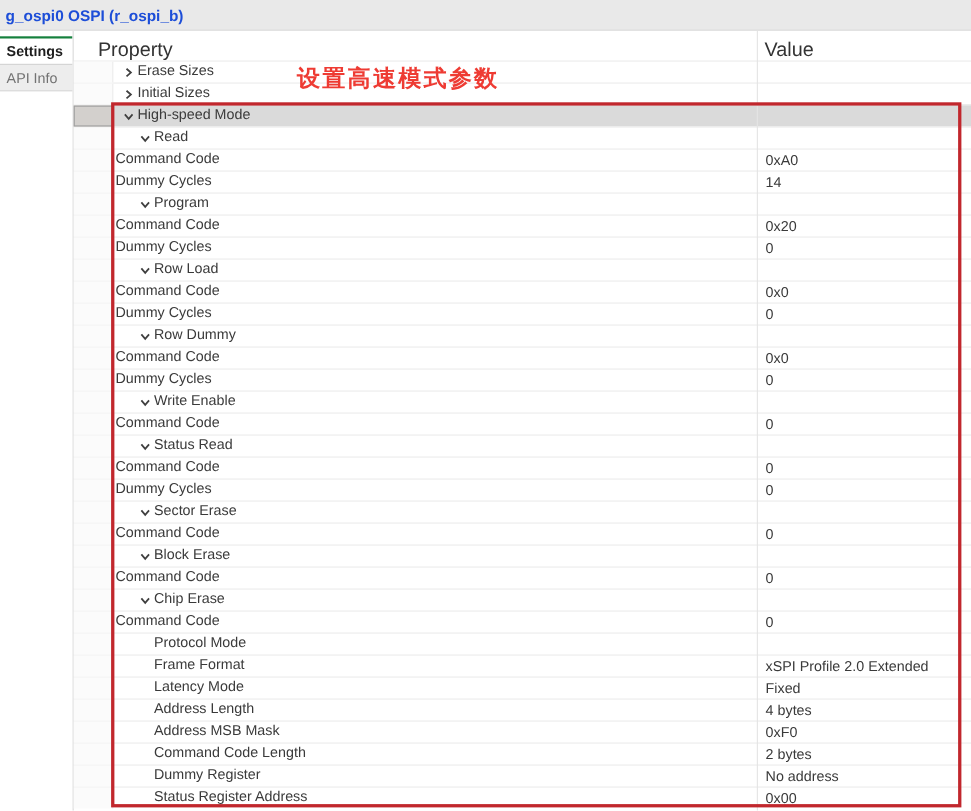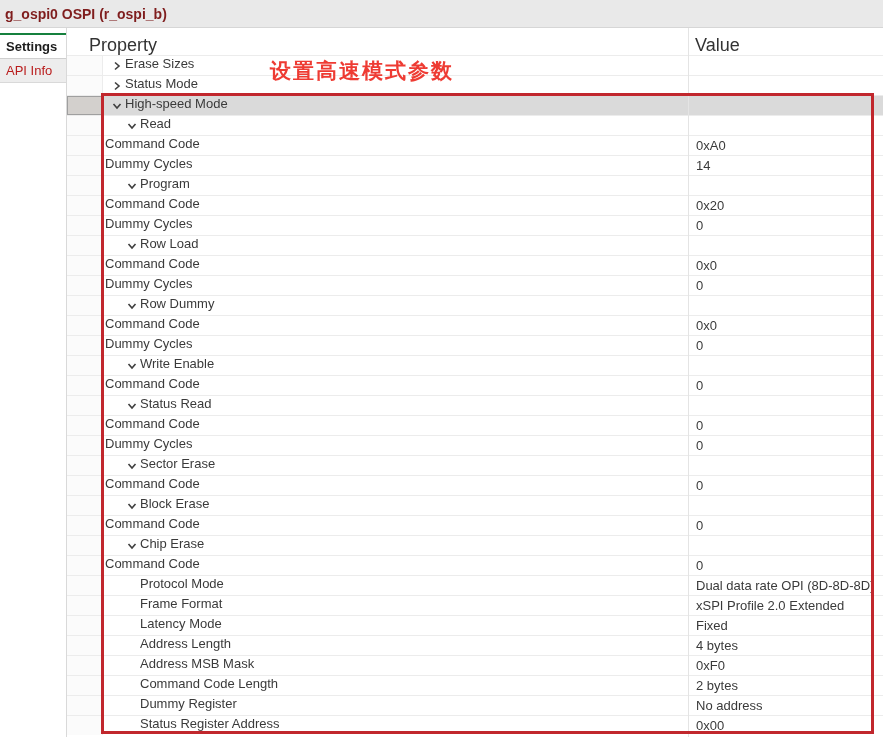--- a/index.html
+++ b/index.html
@@ -6,36 +6,36 @@
   html,body { margin:0; padding:0; }
   body {
     width:883px; height:737px; overflow:hidden; position:relative;
     font-family:"Liberation Sans", sans-serif; font-size:13px;
     color:#3a3a3a; background:#fff;
   }
 
   .titlebar {
     height:28px; background:#e9e9e9; border-bottom:1px solid #d6d6d6;
     display:flex; align-items:center; padding-left:5px;
-    font-weight:bold; font-size:14px; color:#7f1d1d;
+    font-weight:bold; font-size:14px; color:#1d4ed8;
   }
 
   .main { display:flex; height:709px; }
 
   .sidebar { width:66px; flex:none; padding-top:5px; background:#fff; }
   .tab {
     height:26px; display:flex; align-items:center; padding-left:6px;
     font-size:13px; cursor:default;
   }
   .tab.active {
     background:#fff; font-weight:bold; color:#1d1d1d;
     border-top:2px solid #15803d; border-bottom:1px solid #cfcfcf;
   }
   .tab.inactive {
-    height:24px; background:#ededed; color:#b91c1c;
+    height:24px; background:#ededed; color:#737373;
     border-bottom:1px solid #d9d9d9;
   }
 
   .table { flex:1; position:relative; border-left:1px solid #d9d9d9; background:#fff; }
   .col-sep {
     position:absolute; left:621px; top:0; bottom:0; width:1px;
     background:#e4e4e4; z-index:1;
   }
   .thead { height:27px; position:relative; font-size:18px; color:#333; }
   .th-property { position:absolute; left:22px; top:7px; }
@@ -114,21 +114,21 @@
           <div class="val"></div>
         </div>
         <div class="row indent0">
           <div class="gutter"></div>
           <div class="prop">
             <span class="chev">
               <svg width="10" height="10">
                 <polyline points="3,1.5 7,5 3,8.5" fill="none" stroke="#3f3f3f" stroke-width="1.6"></polyline>
               </svg>
             </span>
-            <span class="prop-label">Status Mode</span>
+            <span class="prop-label">Initial Sizes</span>
           </div>
           <div class="val"></div>
         </div>
         <div class="row indent0 selected">
           <div class="gutter"></div>
           <div class="prop">
             <span class="chev">
               <svg width="10" height="10">
                 <polyline points="1.5,3 5,7 8.5,3" fill="none" stroke="#3f3f3f" stroke-width="1.6"></polyline>
               </svg>
@@ -342,21 +342,20 @@
             <span class="prop-label">Command Code</span>
           </div>
           <div class="val">0</div>
         </div>
         <div class="row indent1">
           <div class="gutter"></div>
           <div class="prop">
             <span class="chev"></span>
             <span class="prop-label">Protocol Mode</span>
           </div>
-          <div class="val">Dual data rate OPI (8D-8D-8D)</div>
         </div>
         <div class="row indent1">
           <div class="gutter"></div>
           <div class="prop">
             <span class="chev"></span>
             <span class="prop-label">Frame Format</span>
           </div>
           <div class="val">xSPI Profile 2.0 Extended</div>
         </div>
         <div class="row indent1">

